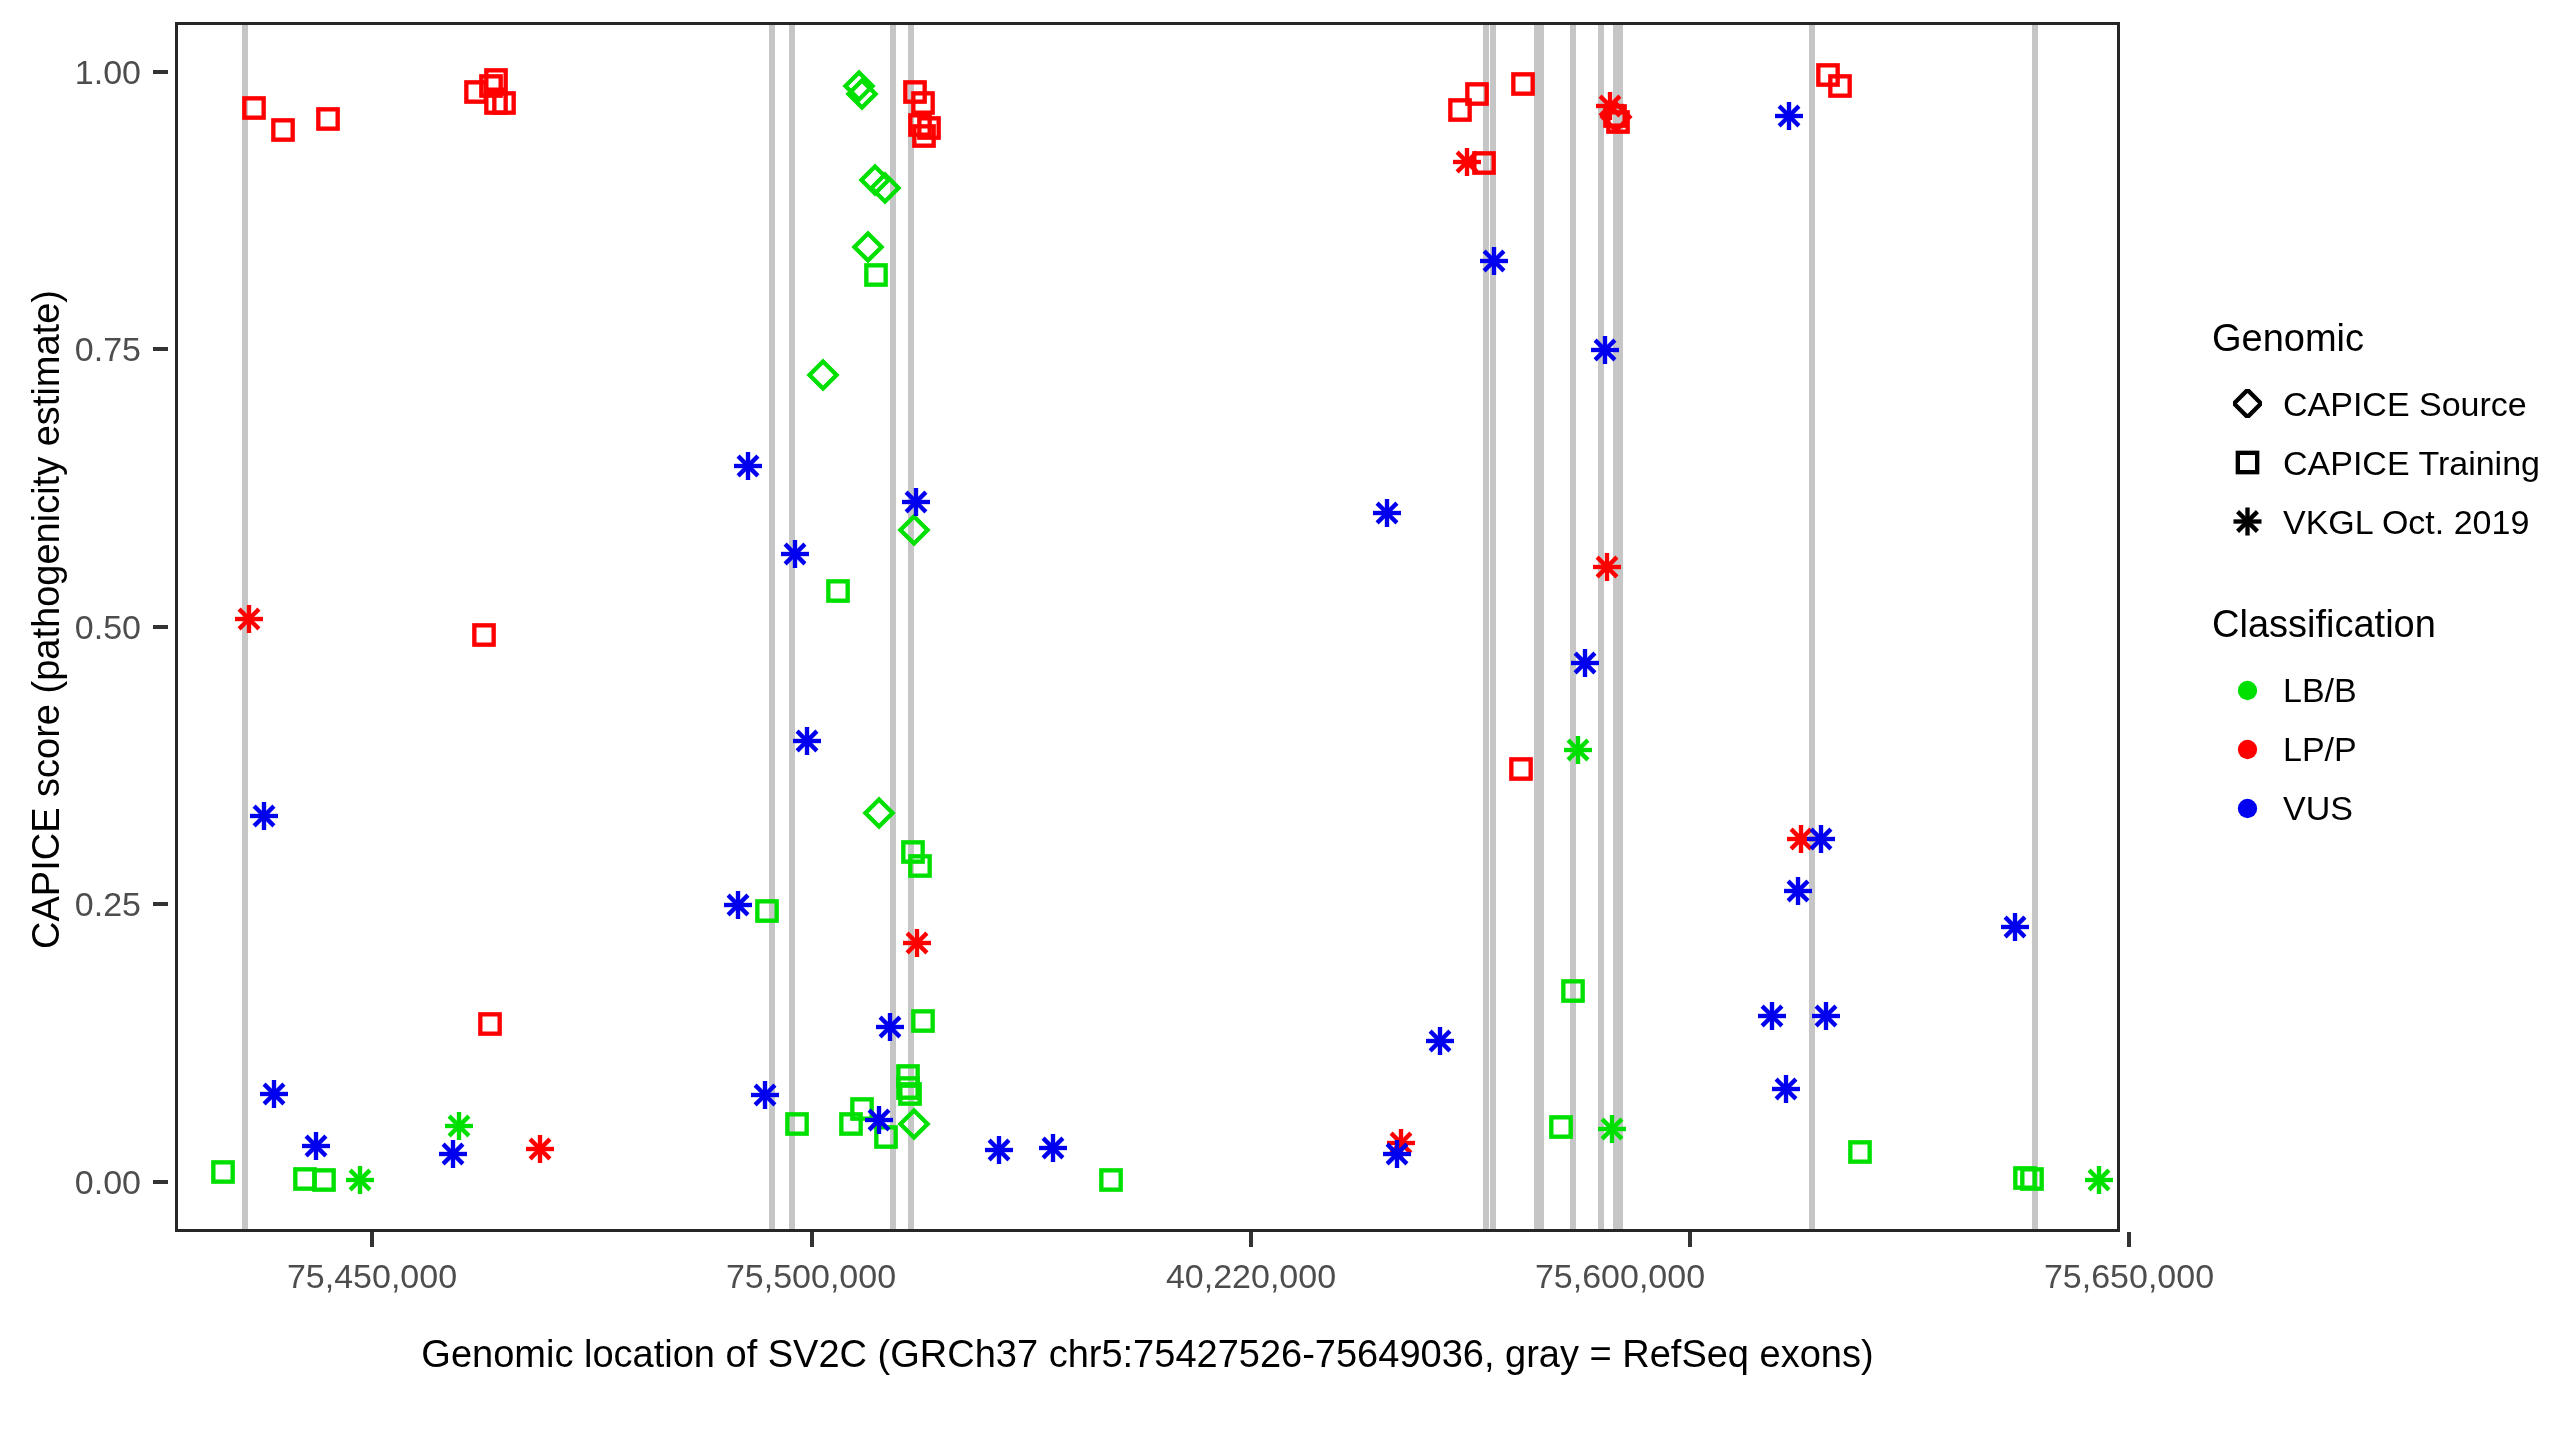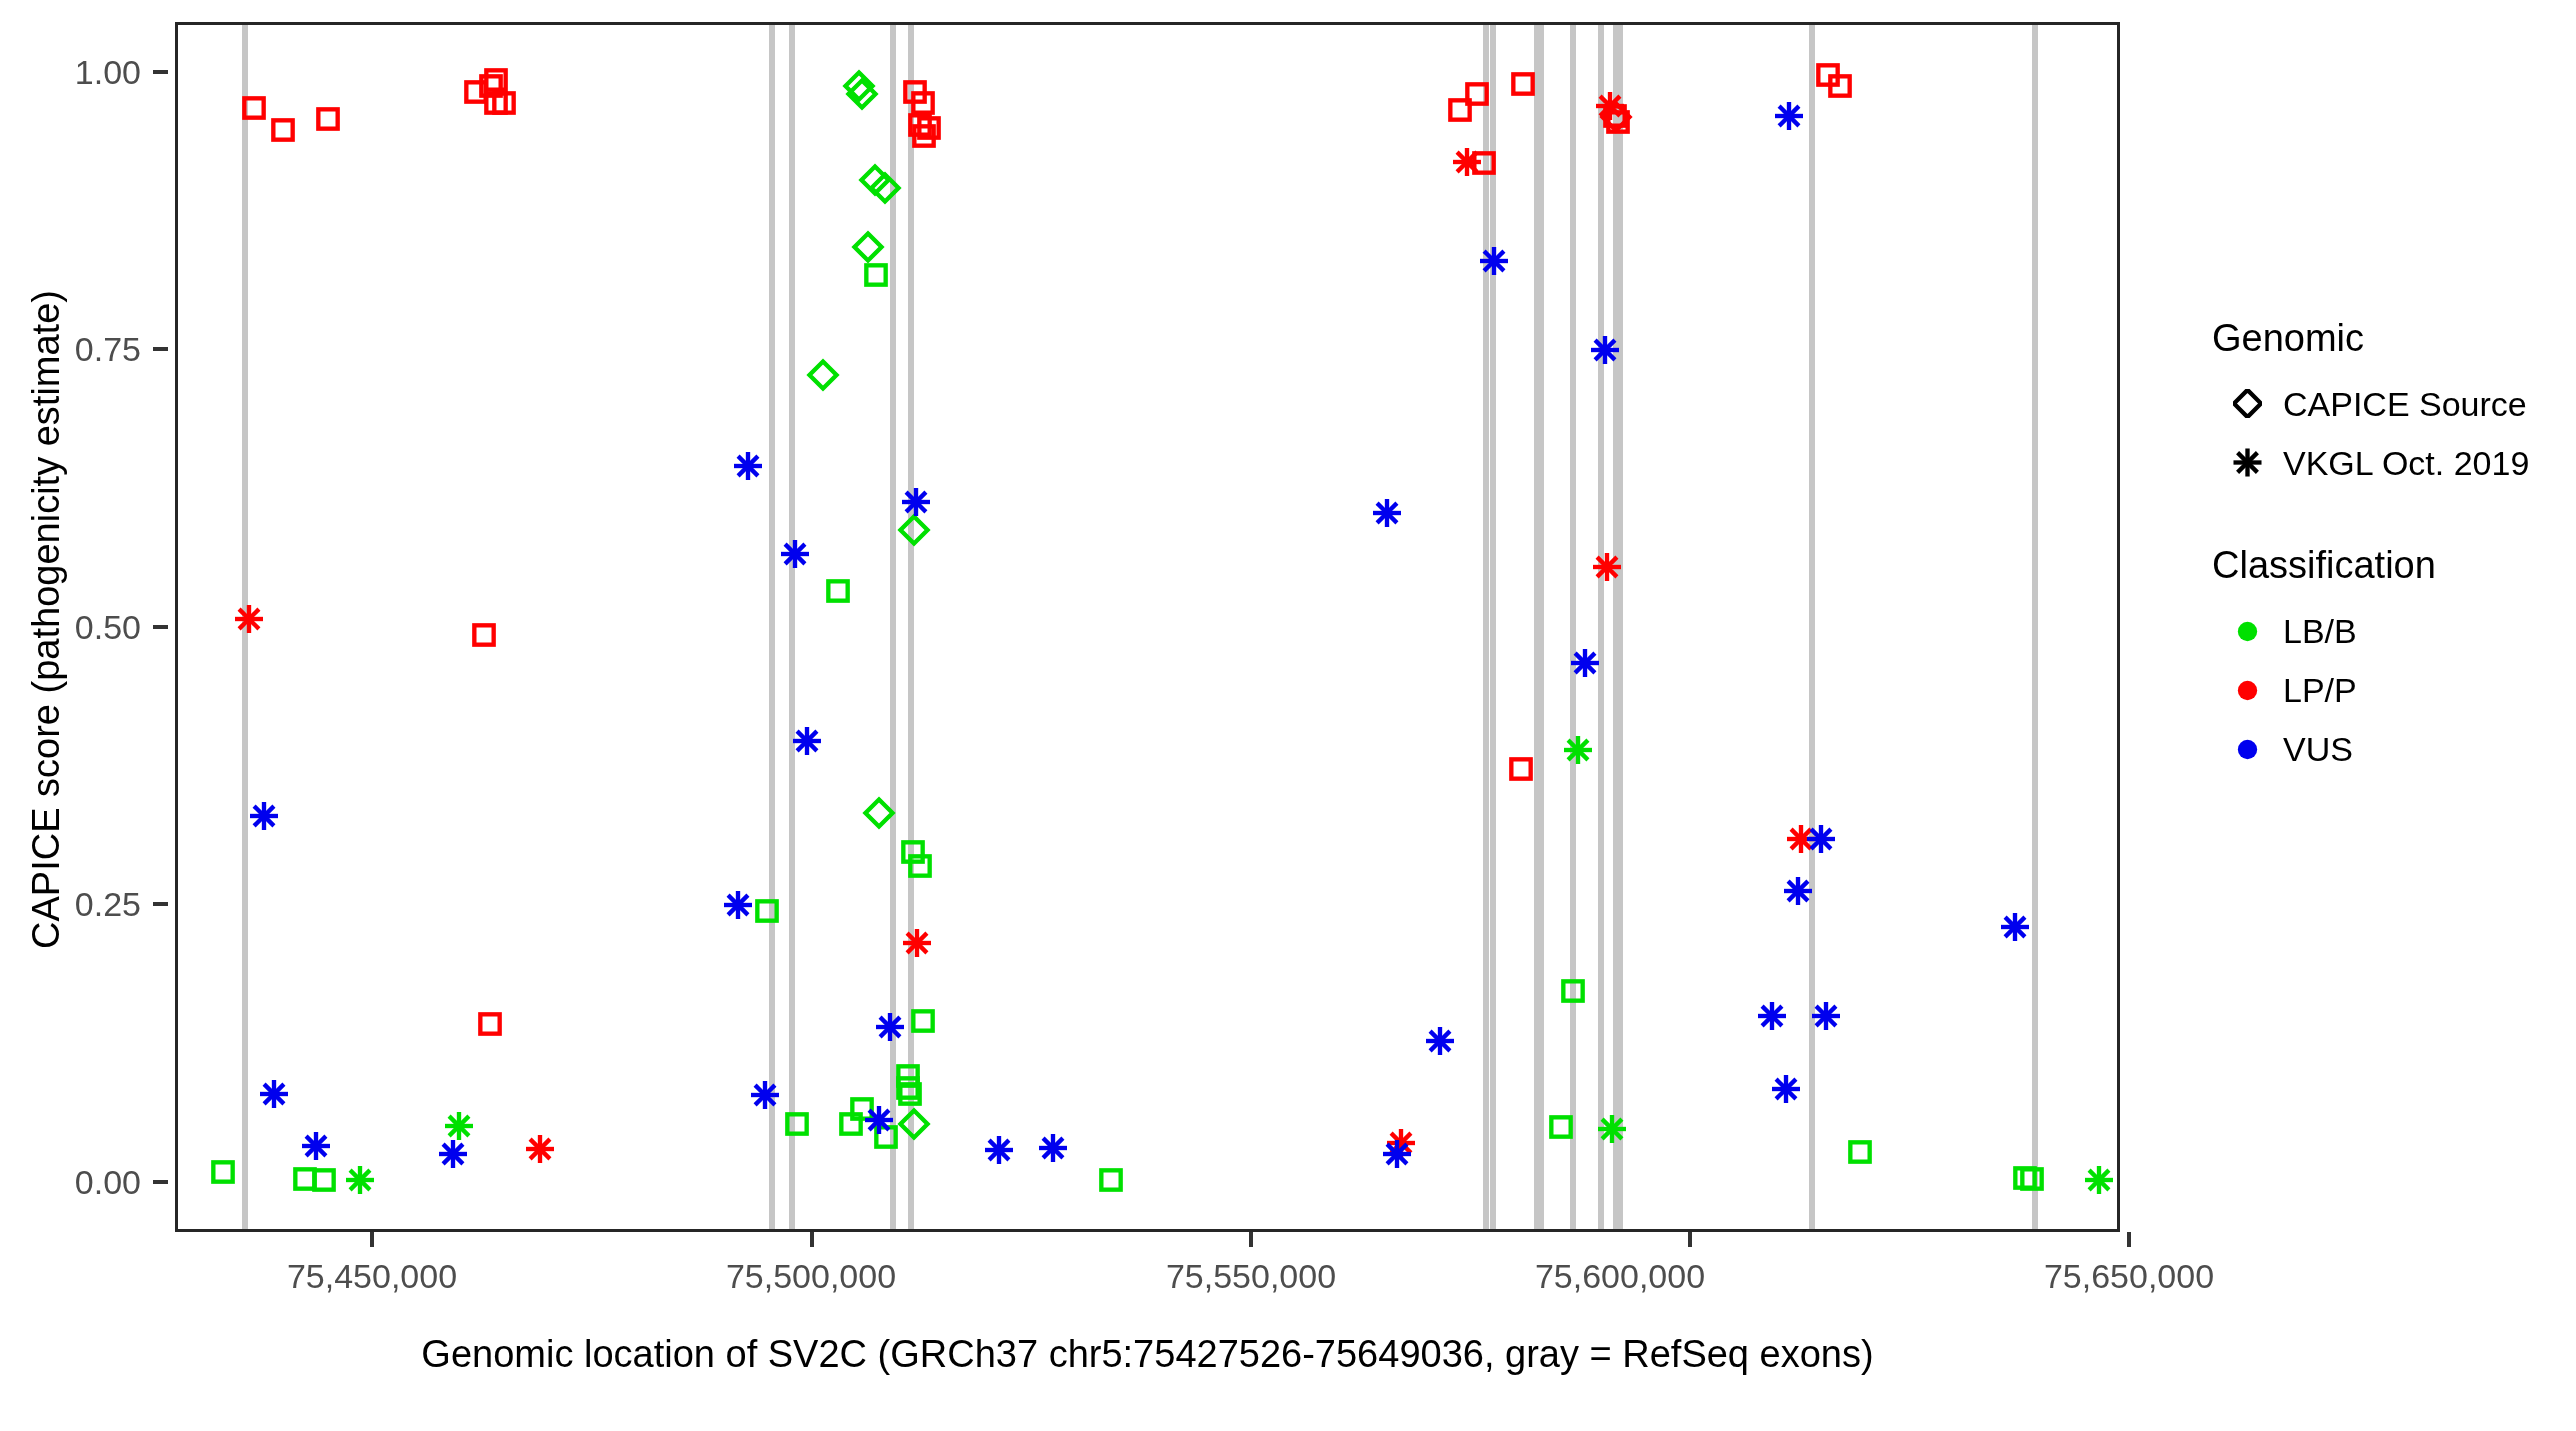--- a/index.html
+++ b/index.html
@@ -686,38 +686,46 @@
         </div>
       </div>
   </div>
 
   <div id="xaxis">
       <div class="xtickmark" style="left: 195px;"></div>
       <div class="xtick" style="left: 197px;">75,450,000</div>
       <div class="xtickmark" style="left: 635px;"></div>
       <div class="xtick" style="left: 636px;">75,500,000</div>
       <div class="xtickmark" style="left: 1074px;"></div>
-      <div class="xtick" style="left: 1076px;">75,550,000</div>
+      <div class="xtick" style="left: 1076px;">40,220,000</div>
       <div class="xtickmark" style="left: 1513px;"></div>
       <div class="xtick" style="left: 1445px;">75,600,000</div>
       <div class="xtickmark" style="left: 1952px;"></div>
       <div class="xtick" style="left: 1954px;">75,650,000</div>
     </div>
   <div id="xlab">Genomic location of SV2C (GRCh37 chr5:75427526-75649036, gray = RefSeq exons)</div>
 
   <div id="legend">
     <div class="lg-title">Genomic</div>
     <div id="lg-source">
         <div class="lg-row">
           <div class="lg-key">
             <svg width="29" height="29" viewBox="0 0 30 30">
               <polygon points="15,1 29,15 15,29 1,15" fill="none" stroke="#000000" stroke-width="4.5"></polygon>
             </svg>
           </div>
           <div class="lg-lab">CAPICE Source</div>
+        </div>
+        <div class="lg-row">
+          <div class="lg-key">
+            <svg width="29" height="29" viewBox="0 0 30 30">
+              <rect x="5" y="5" width="20" height="20" fill="none" stroke="#000000" stroke-width="4.5"></rect>
+            </svg>
+          </div>
+          <div class="lg-lab">CAPICE Training</div>
         </div>
         <div class="lg-row">
           <div class="lg-key">
             <svg width="29" height="29" viewBox="0 0 30 30">
               <line x1="0.5" y1="15" x2="29.5" y2="15" stroke="#000000" stroke-width="4.5"></line>
               <line x1="4.74695167279506" y1="4.746951672795062" x2="25.25304832720494" y2="25.253048327204937" stroke="#000000" stroke-width="4.5"></line>
               <line x1="15" y1="0.5" x2="15" y2="29.5" stroke="#000000" stroke-width="4.5"></line>
               <line x1="25.253048327204937" y1="4.74695167279506" x2="4.746951672795062" y2="25.25304832720494" stroke="#000000" stroke-width="4.5"></line>
             </svg>
           </div>

